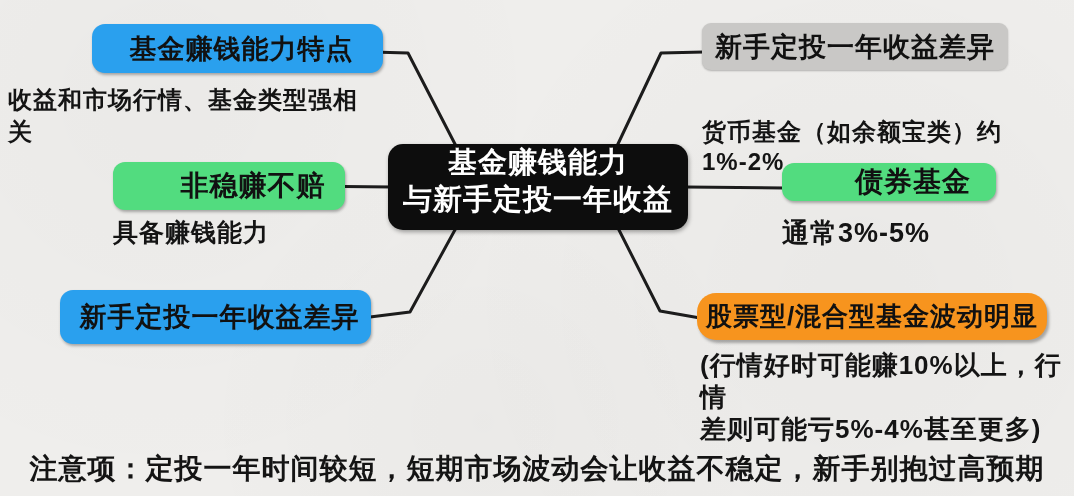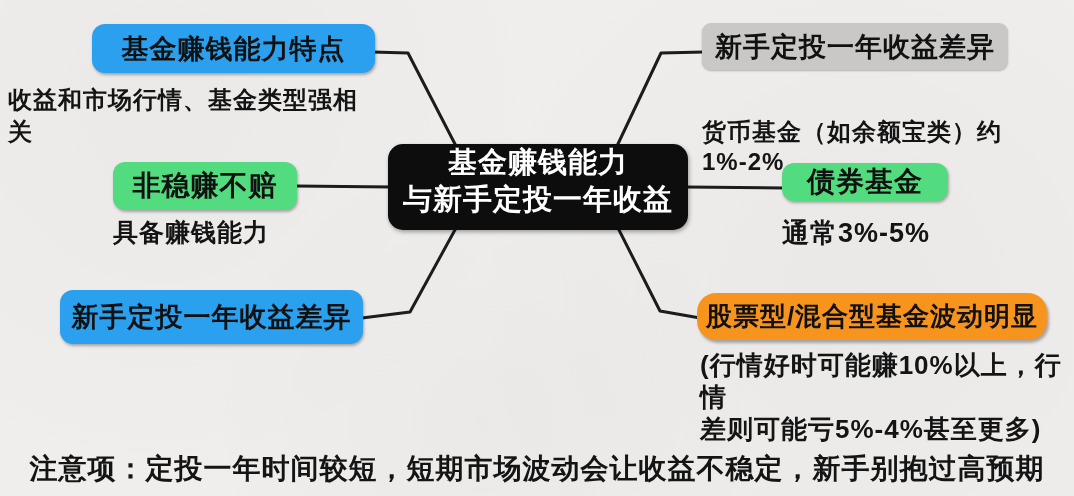--- a/index.html
+++ b/index.html
@@ -18,22 +18,22 @@
     color:var(--text);
   }
   svg.connectors{position:absolute; left:0; top:0; width:1074px; height:496px;}
   svg.connectors polyline{fill:none; stroke:var(--connector); stroke-width:3;
     stroke-linecap:round; stroke-linejoin:round;}
   .node{
     position:absolute; display:flex; align-items:center; justify-content:center;
     font-weight:900; color:#111; letter-spacing:1px;
     box-shadow:1px 2px 3px rgba(0,0,0,.30);
   }
-  .node.blue{background:var(--blue); border-radius:13px;}
-  .node.green{background:var(--green); border-radius:12px;}
+  .node.blue{background:var(--blue); border-radius:13px;padding-left:8px;}
+  .node.green{background:var(--green); border-radius:12px;padding-left:48px;}
   .node.gray{background:var(--gray); border-radius:9px; box-shadow:0 1px 2px rgba(0,0,0,.25);}
   .node.orange{background:var(--orange); border-radius:19px; box-shadow:2px 3px 3px rgba(0,0,0,.30);}
   .center-node{
     position:absolute; left:388px; top:144px; width:300px; height:86px;
     background:var(--center_bg); border-radius:15px; color:var(--center_text);
     display:flex; flex-direction:column; align-items:center; justify-content:flex-start;
     font-weight:900; font-size:29px; line-height:37px; letter-spacing:1px;
     box-shadow:1px 2px 4px rgba(0,0,0,.35);
   }
   .note{

